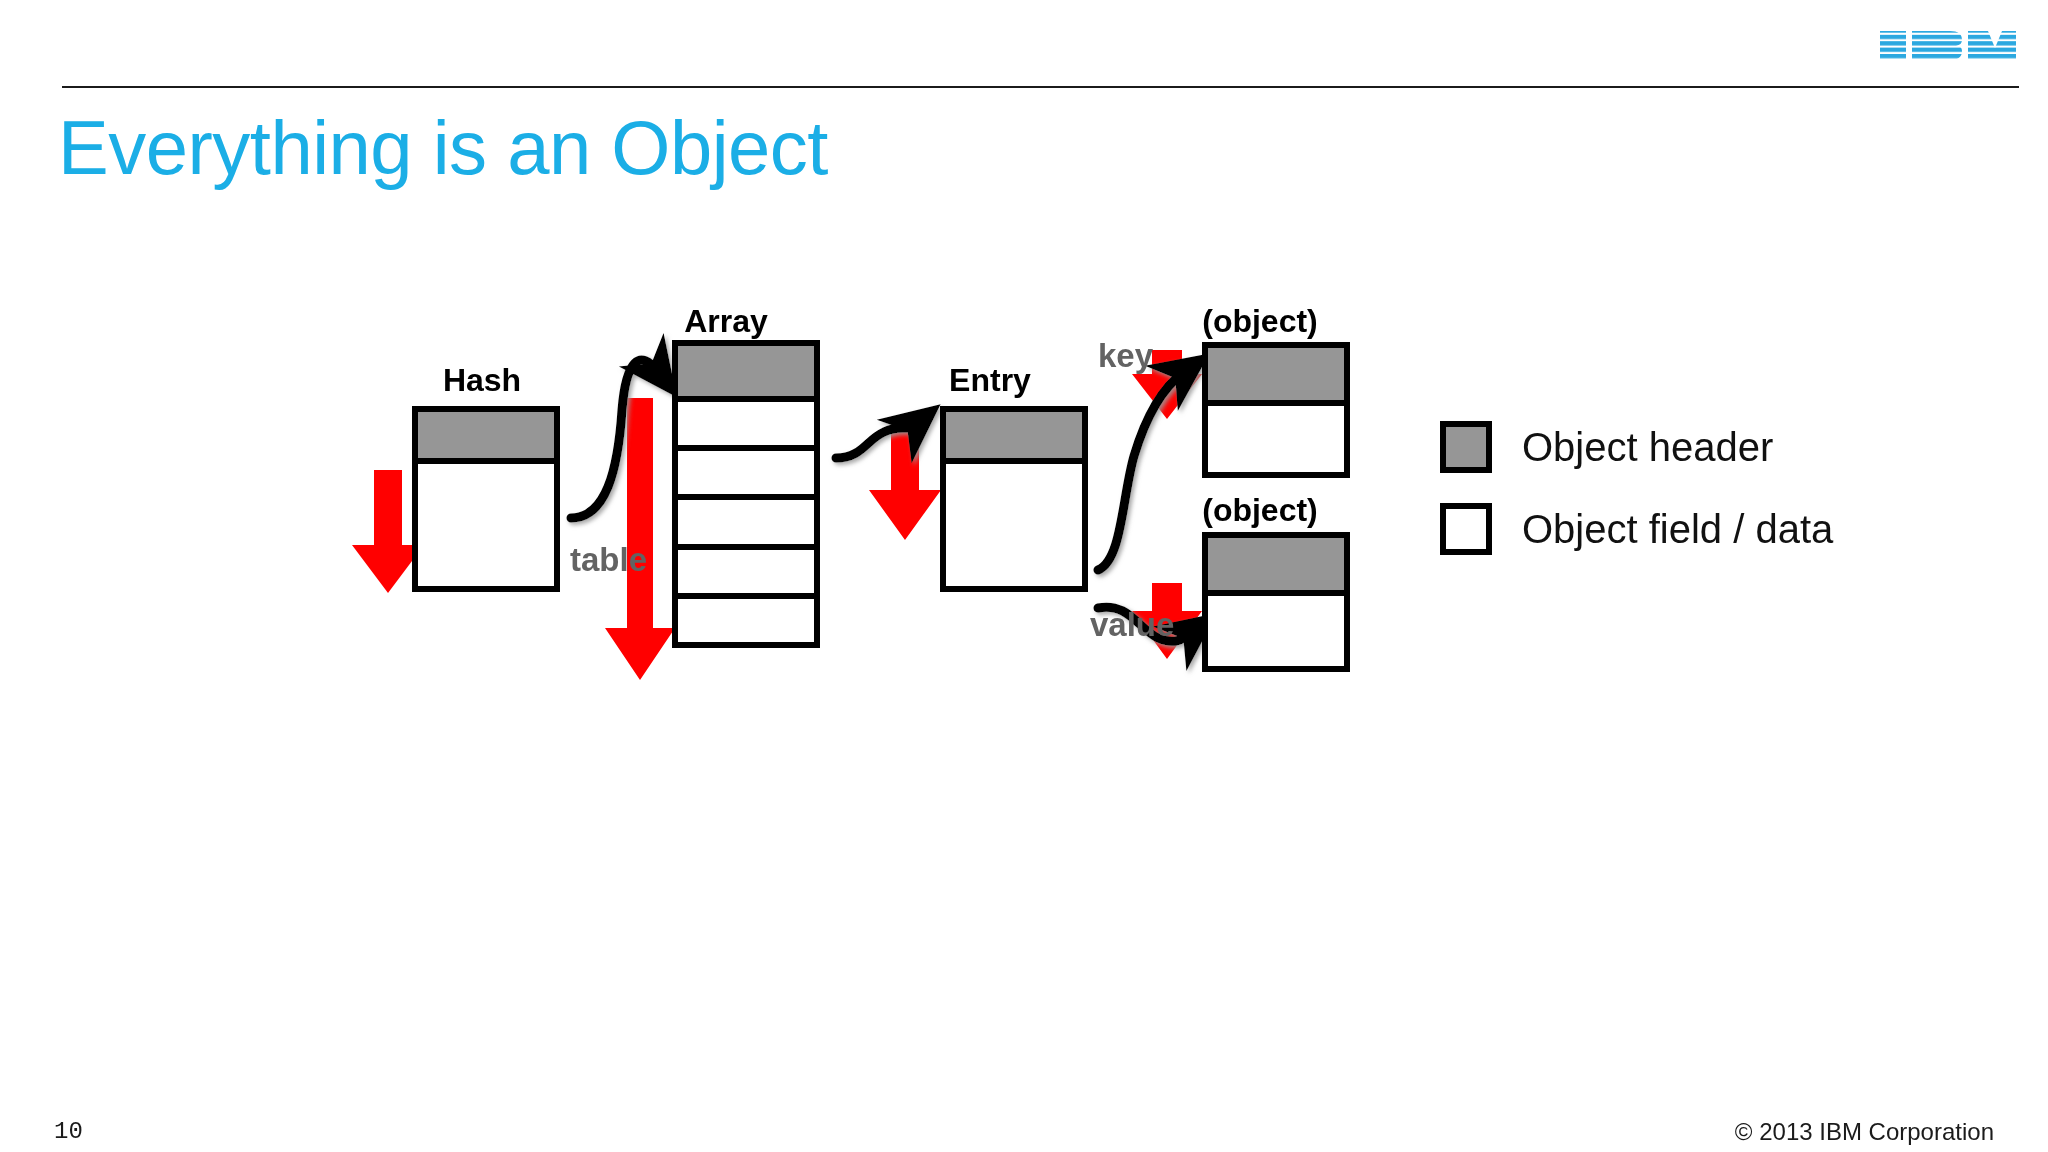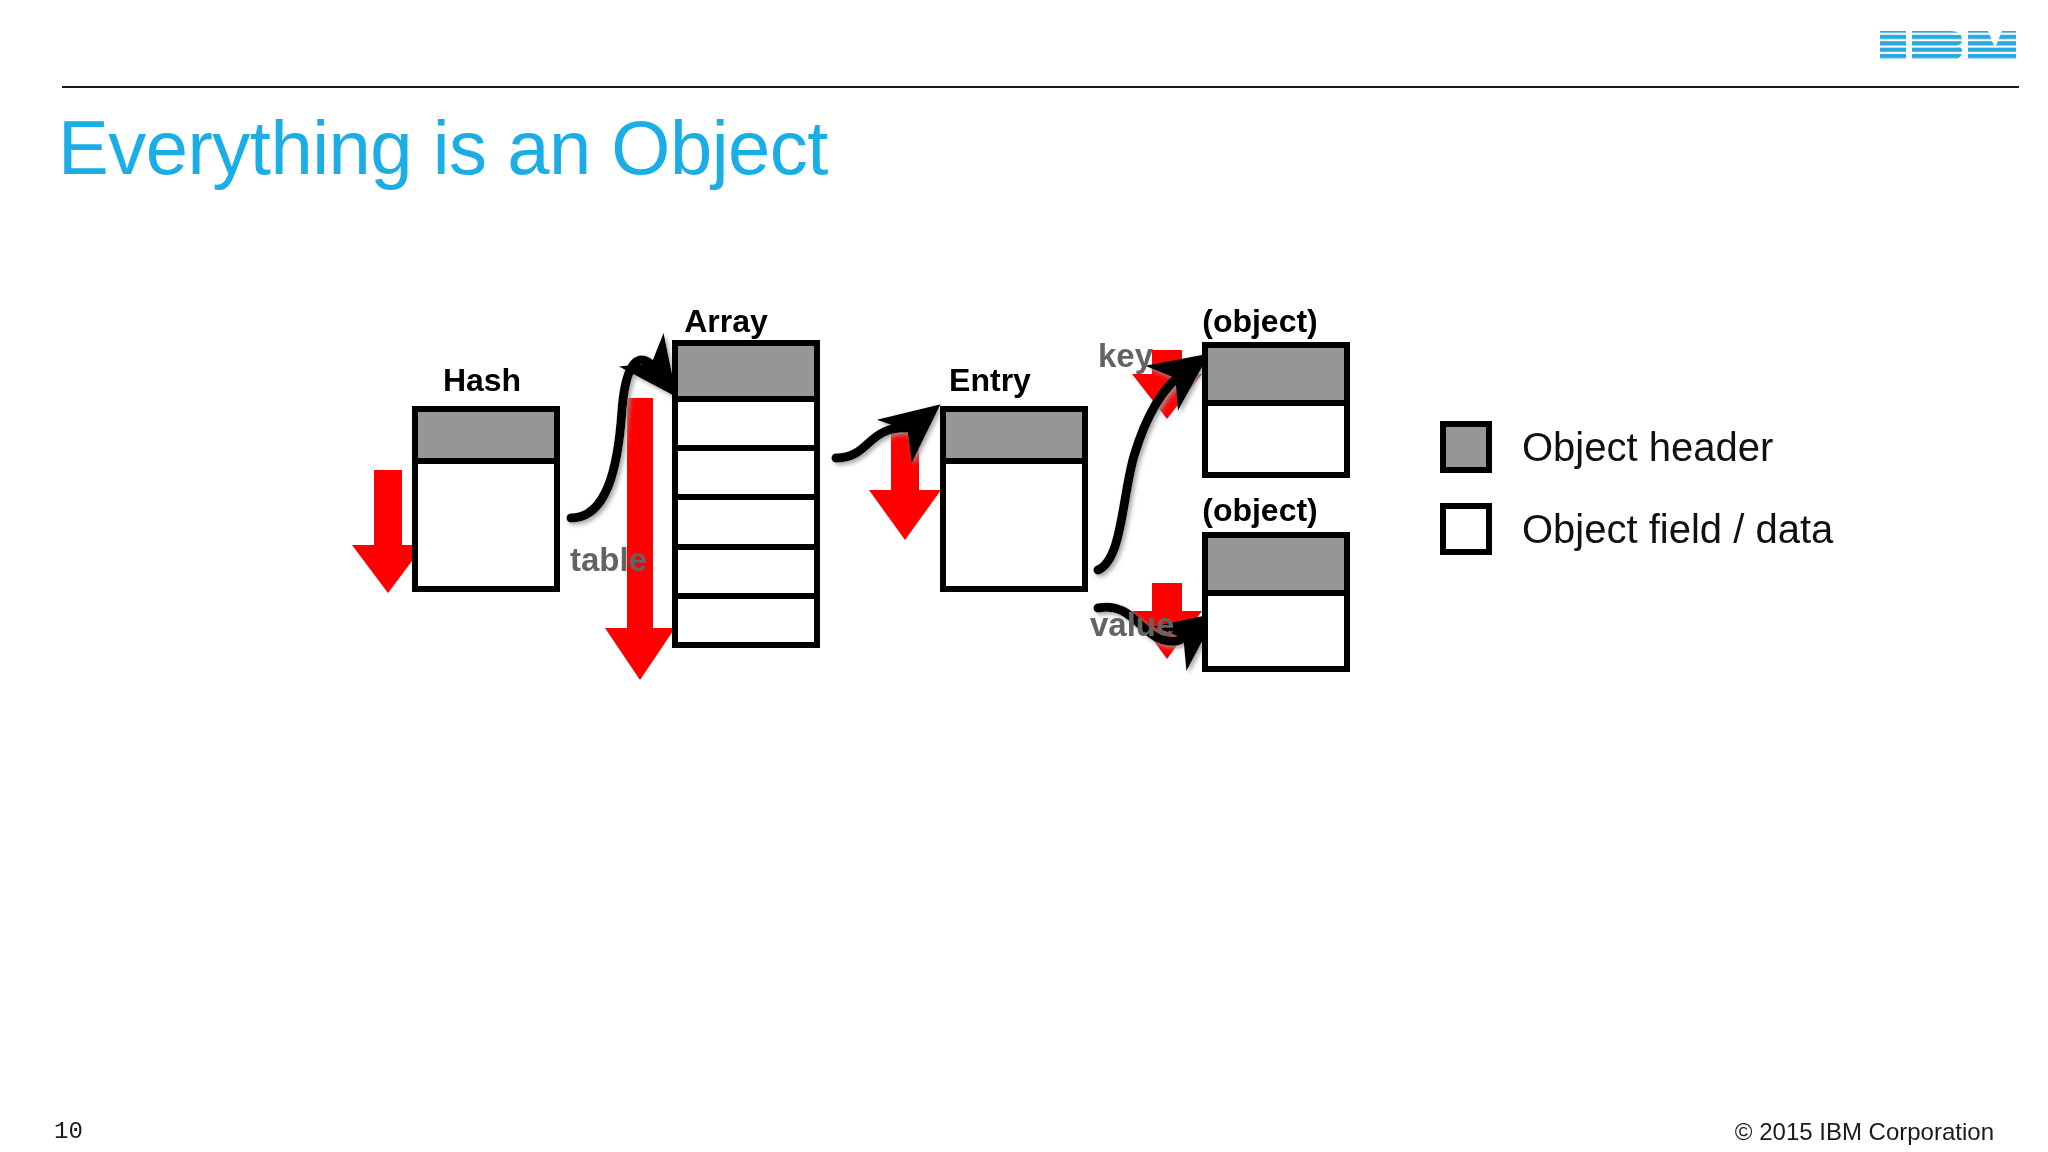--- a/index.html
+++ b/index.html
@@ -243,15 +243,15 @@
       <div class="legend-swatch gray"></div>
       <div class="legend-text">Object header</div>
     </div>
     <div class="legend-row">
       <div class="legend-swatch white"></div>
       <div class="legend-text">Object field / data</div>
     </div>
   </div>
 
   <div class="page-number">10</div>
-  <div class="copyright">© 2015 IBM Corporation</div>
+  <div class="copyright">© 2013 IBM Corporation</div>
 
 </div>
 
 </body></html>

